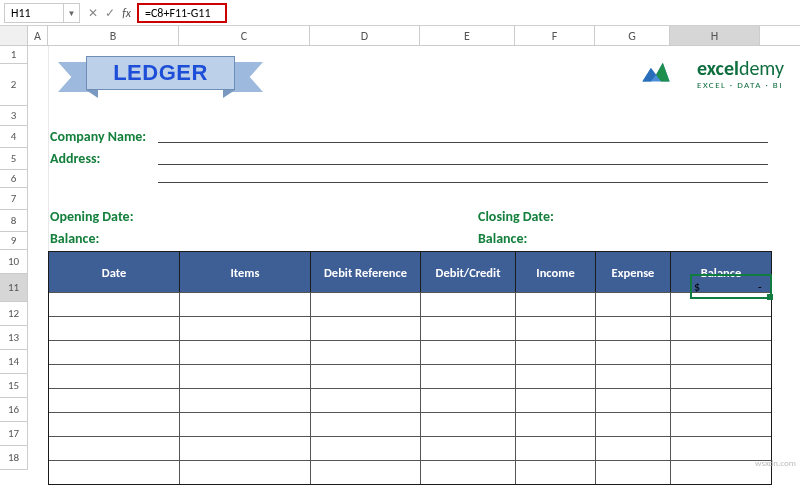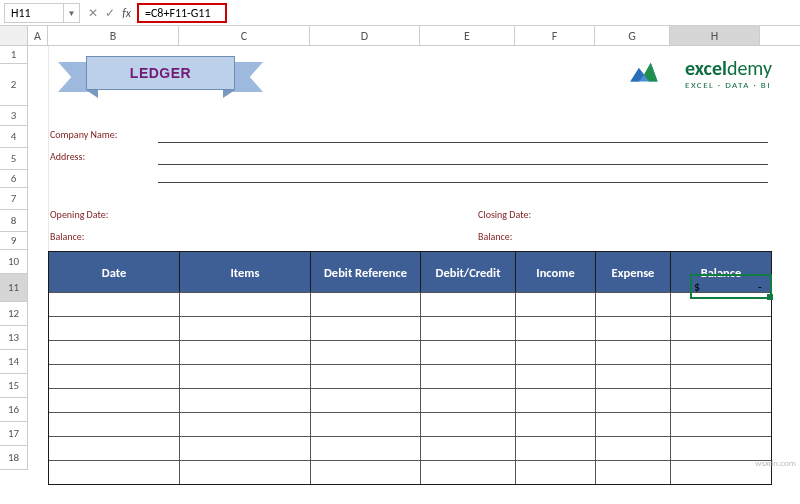--- a/index.html
+++ b/index.html
@@ -22,34 +22,34 @@
 .rh{border-right:1px solid #ccc;border-bottom:1px solid #ccc;display:flex;align-items:center;justify-content:center;font-size:11px;color:#555;background:#fff}
 .rh.active{background:#d6d6d6}
 .r1{height:18px}.r2{height:42px}.r3{height:20px}.r4{height:22px}.r5{height:22px}.r6{height:18px}.r7{height:22px}.r8{height:22px}.r9{height:18px}.r10{height:24px}.r11{height:28px}.r12{height:24px}.r13{height:24px}.r14{height:24px}.r15{height:24px}.r16{height:24px}.r17{height:24px}.r18{height:24px}
 .content{flex:1;position:relative}
 .col-line{position:absolute;top:0;bottom:0;border-right:1px solid #e8e8e8;pointer-events:none}
 
 .ribbon{position:absolute;top:6px;left:30px;width:205px;height:48px}
 .ribbon-tail-l,.ribbon-tail-r{position:absolute;top:10px;width:38px;height:30px;background:#9db9dd}
 .ribbon-tail-l{left:0;clip-path:polygon(0 0,100% 0,100% 100%,0 100%,35% 50%)}
 .ribbon-tail-r{right:0;clip-path:polygon(0 0,100% 0,65% 50%,100% 100%,0 100%)}
-.ribbon-main{position:absolute;left:28px;right:28px;top:4px;height:34px;background:#bdd0e9;border:1px solid #6e8fb5;display:flex;align-items:center;justify-content:center;font-weight:bold;font-size:14px;color:#701a75;font-family:'Arial Black',Arial;letter-spacing:.5px}
+.ribbon-main{position:absolute;left:28px;right:28px;top:4px;height:34px;background:#bdd0e9;border:1px solid #6e8fb5;display:flex;align-items:center;justify-content:center;font-weight:bold;font-size:22px;color:#1d4ed8;font-family:'Arial Black',Arial;letter-spacing:.5px}
 .ribbon-fold-l,.ribbon-fold-r{position:absolute;top:38px;width:12px;height:8px;background:#7a99c0}
 .ribbon-fold-l{left:28px;clip-path:polygon(0 0,100% 0,100% 100%)}
 .ribbon-fold-r{right:28px;clip-path:polygon(0 0,100% 0,0 100%)}
 
-.logo{position:absolute;top:10px;right:28px;display:flex;align-items:center;gap:24px}
+.logo{position:absolute;top:10px;right:16px;display:flex;align-items:center;gap:24px}
 .logo-mark{width:34px;height:34px;position:relative}
 .logo-mark svg{width:100%;height:100%}
 .logo-text{line-height:1}
 .logo-main{font-size:20px;font-weight:300;color:#0f6e3f}
 .logo-main b{font-weight:600}
 .logo-sub{font-size:9px;letter-spacing:1.5px;color:#0f6e3f;margin-top:2px}
 
-.lbl{position:absolute;font-size:10px;font-weight:normal;color:#7f1d1d}
+.lbl{position:absolute;font-size:14px;font-weight:bold;color:#15803d}
 .underline{position:absolute;border-bottom:1px solid #444}
 
 .tbl{position:absolute;top:205px;left:20px;right:28px;border:1px solid #1a1a1a}
 .tbl-head{display:flex;background:#3e5e96;color:#fff;height:40px}
 .th{border-right:1px solid #1a1a1a;display:flex;align-items:center;justify-content:center;font-weight:bold;font-size:12.5px}
 .th:last-child{border-right:0}
 .tbl-body .tr{display:flex;height:24px;border-top:1px solid #555}
 .td{border-right:1px solid #555}
 .td:last-child{border-right:0}
 .wB{width:131px}.wC{width:131px}.wD{width:110px}.wE{width:95px}.wF{width:80px}.wG{width:75px}.wH{flex:1}

